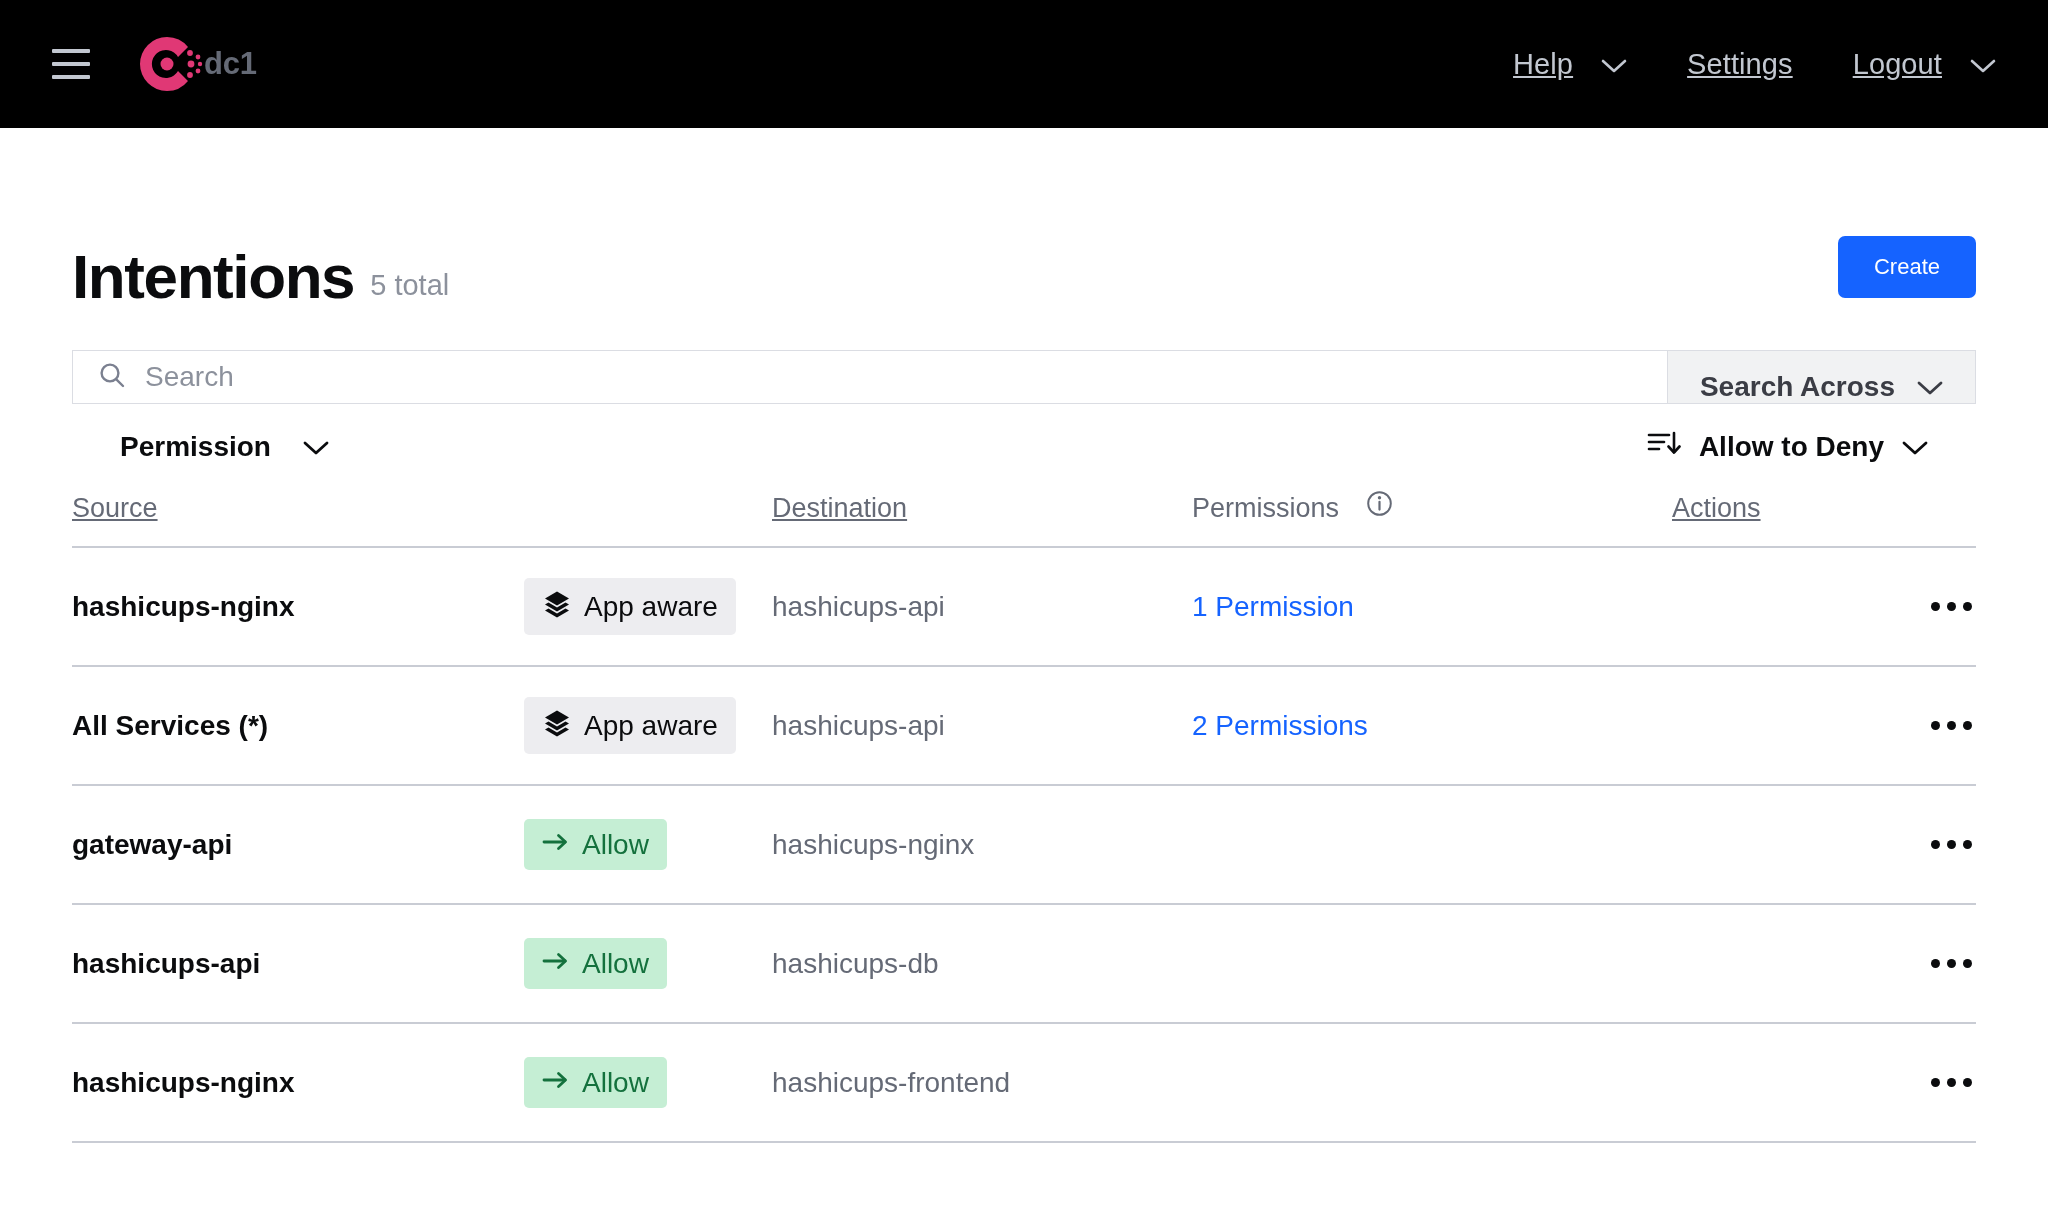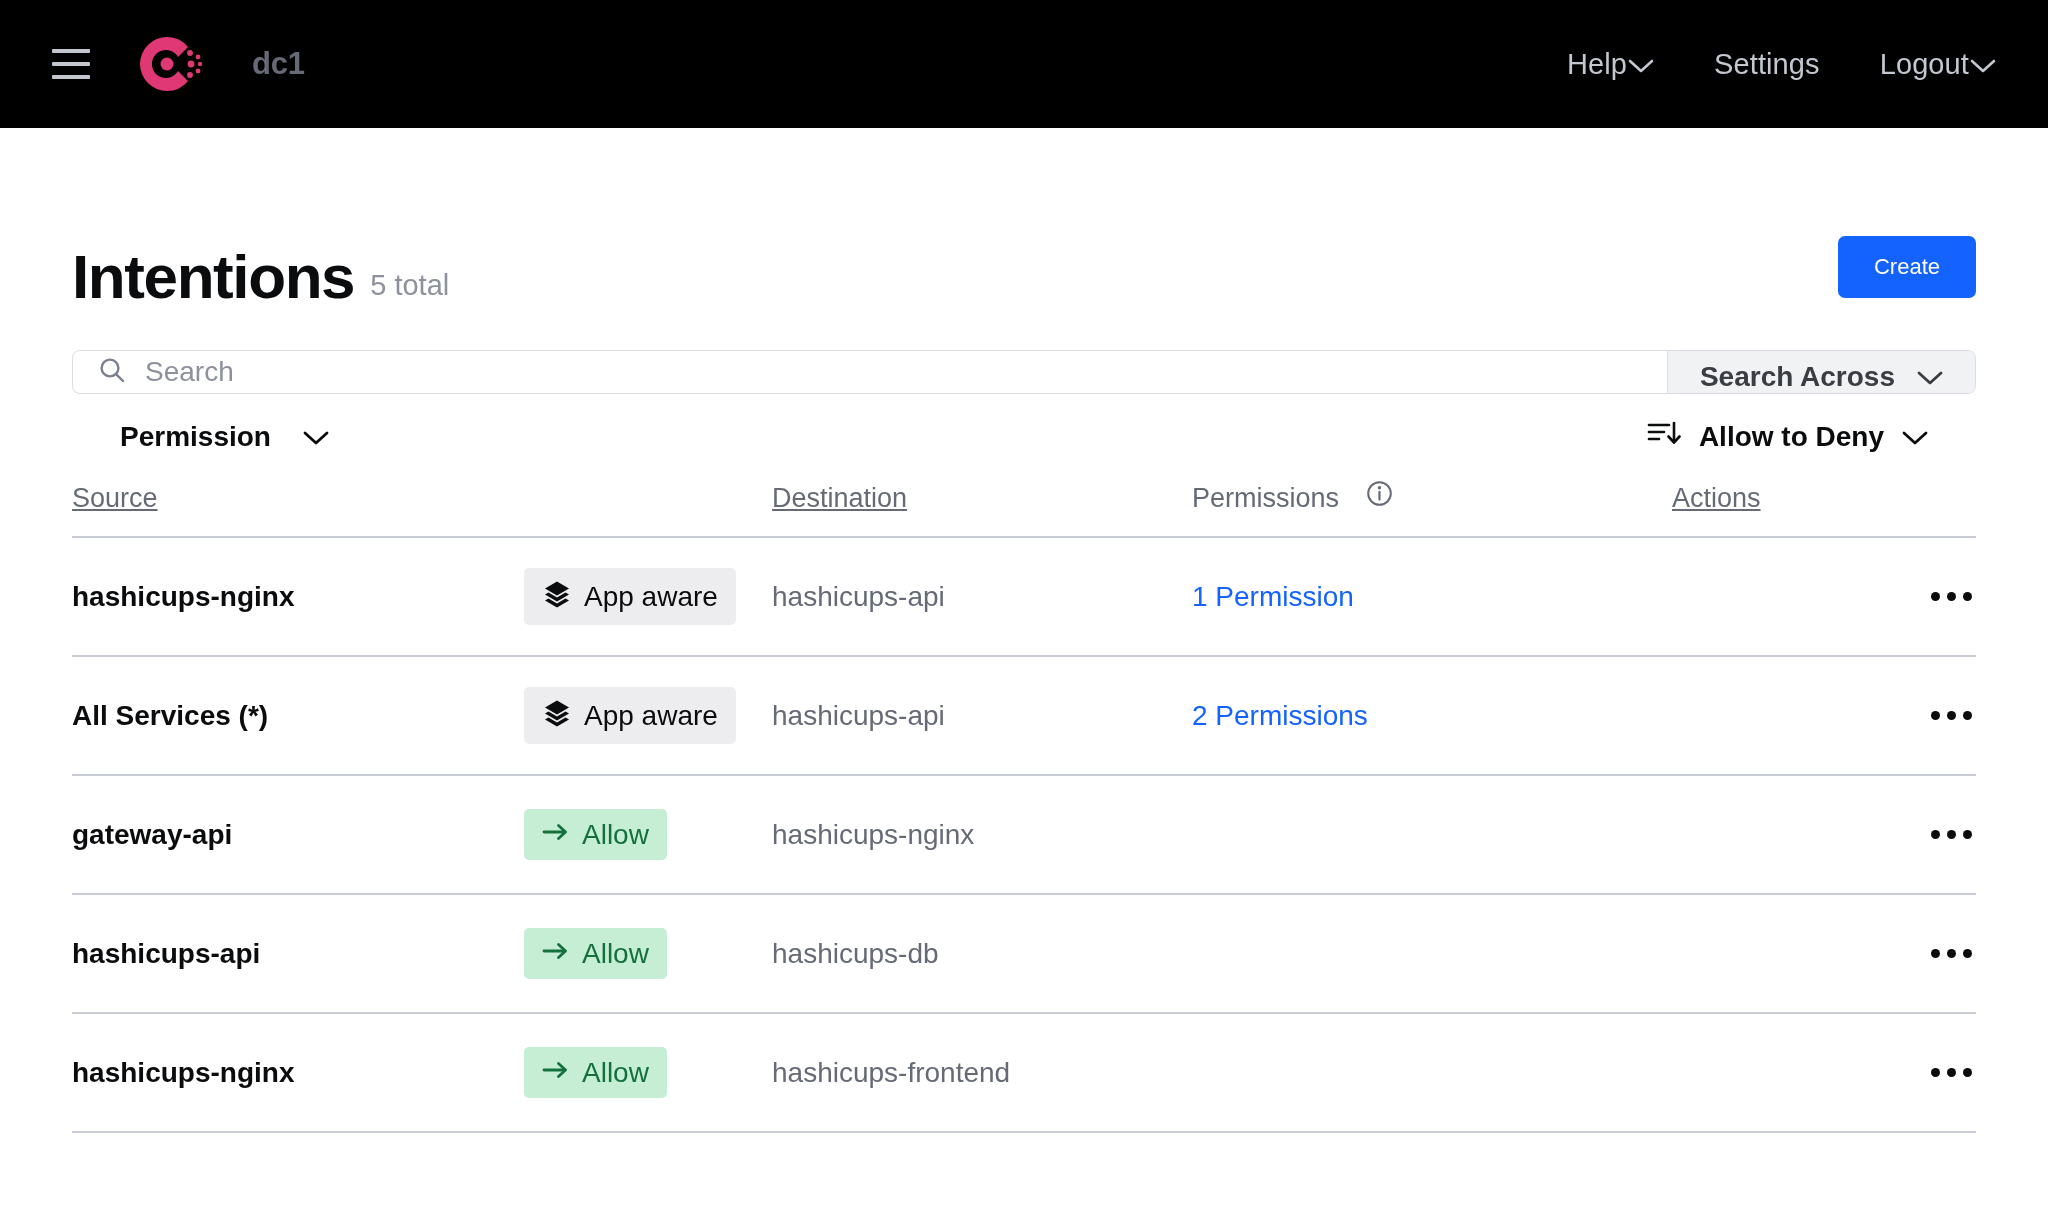--- a/index.html
+++ b/index.html
@@ -29,39 +29,39 @@
     cursor: pointer;
   }
   .hamburger span { display:block; height: 4px; background: #c2c7d0; border-radius: 1px; }
 
   .logo { width: 70px; height: 70px; cursor: pointer; }
 
   .dc-label {
     color: #656a76;
     font-size: 31px;
     font-weight: 700;
-    margin-left: 48px;
     letter-spacing: -0.2px;
     cursor: pointer;
   }
 
   .nav-right {
     margin-left: auto;
     display: flex;
     align-items: center;
     gap: 60px;
   }
   .nav-item {
     color: #c2c7d0;
     font-size: 29px;
     display: flex;
     align-items: center;
-    gap: 1px;
+    gap: 28px;
     cursor: pointer;
     letter-spacing: 0.1px;
+    text-decoration: underline;
   }
   .chev { display:inline-block; }
 
   
   .page {
     padding: 0 72px;
   }
   .page-inner { max-width: 1904px; }
 
   .title-row {
@@ -97,22 +97,22 @@
     cursor: pointer;
     font-family: inherit;
     position: relative;
     top: -10px;
   }
 
   
   .searchbar {
     display: flex;
     border: 1px solid #dbdde3;
-    border-radius: 8px;
-    height: 44px;
+    border-radius: 0;
+    height: 54px;
     margin-top: 42px;
     overflow: hidden;
     background: #fff;
   }
   .search-field {
     flex: 1;
     display: flex;
     align-items: center;
     gap: 18px;
     padding: 0 24px;

